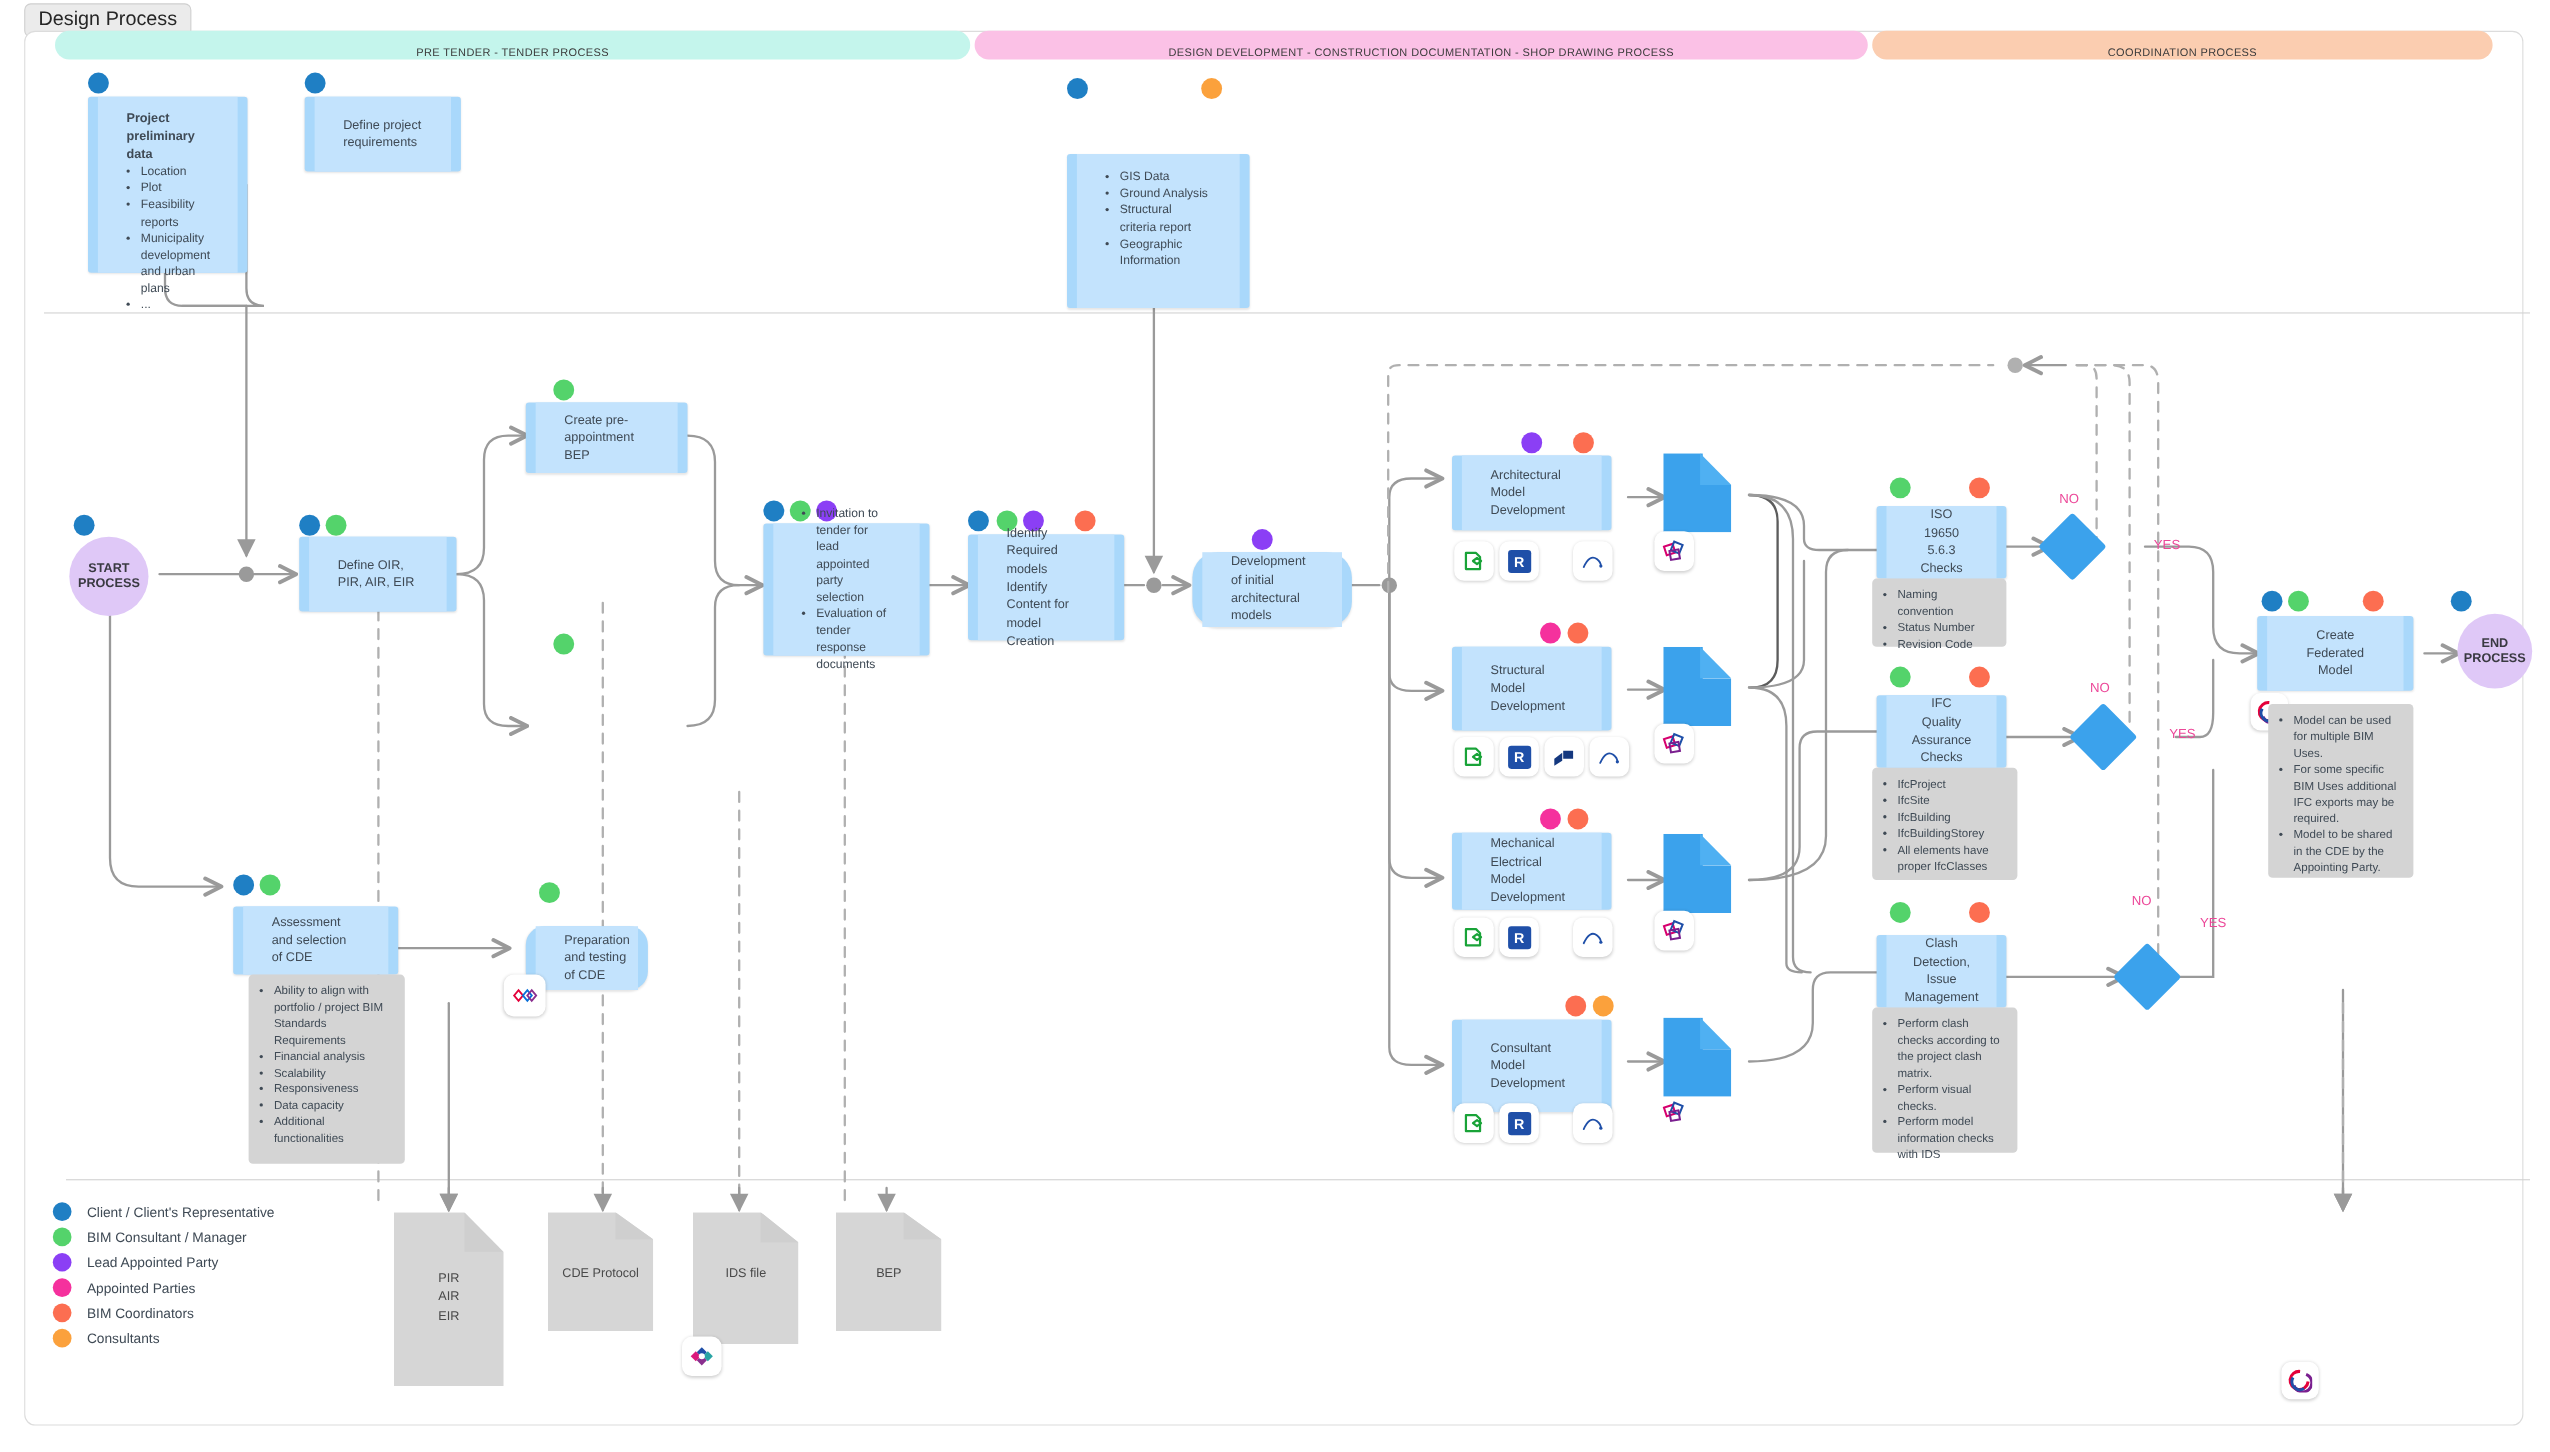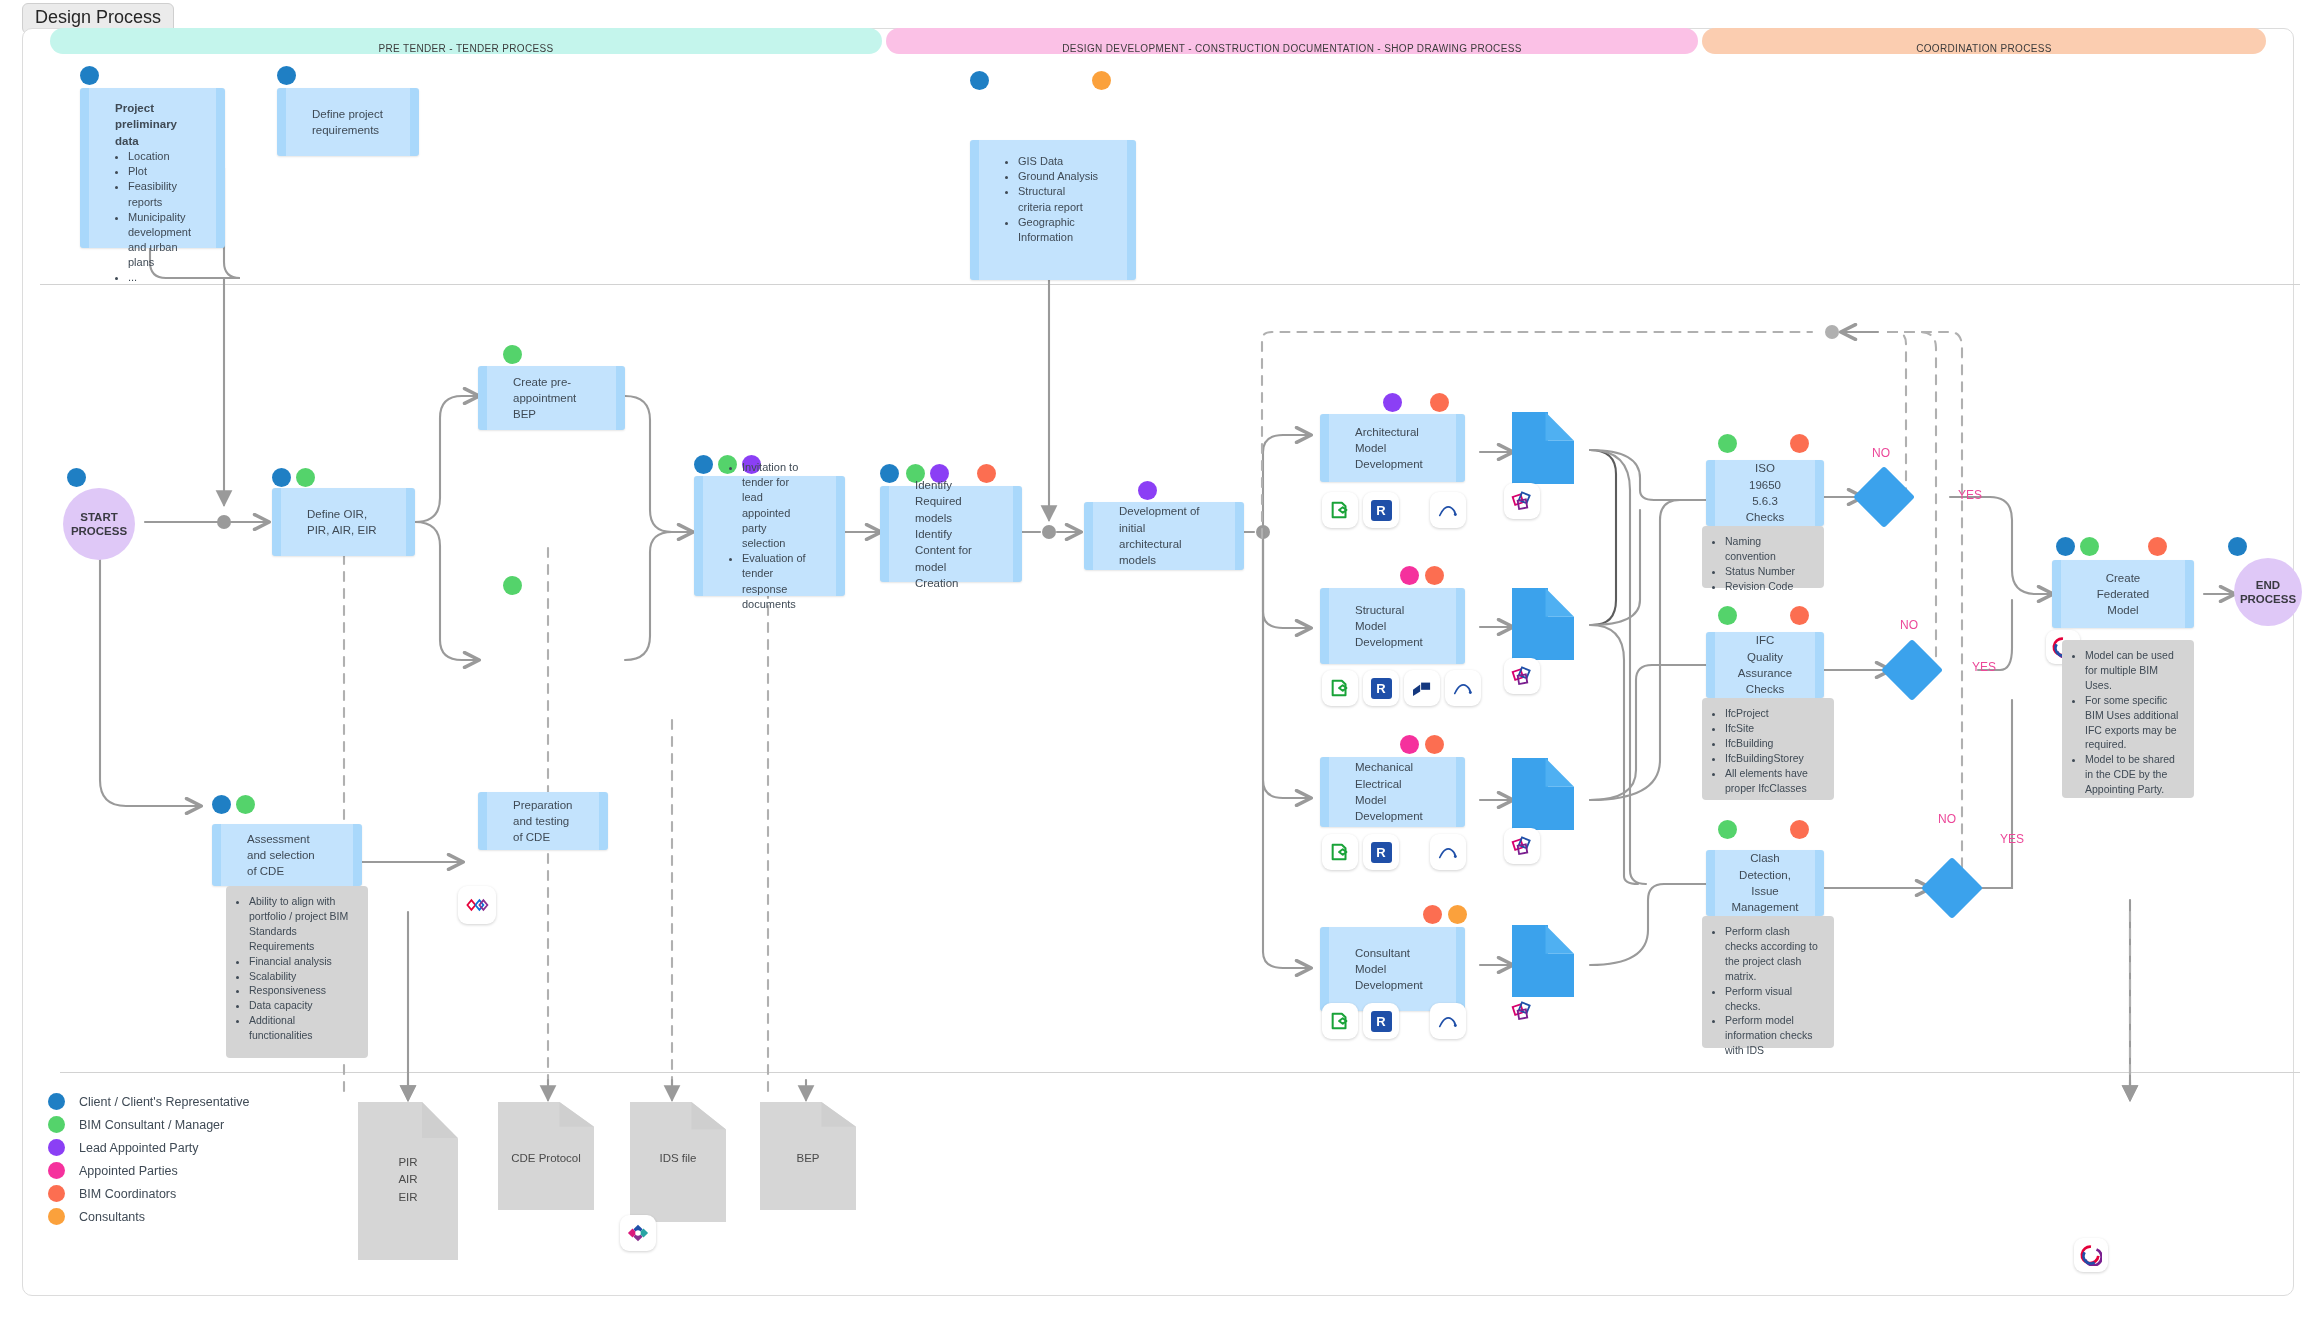--- a/index.html
+++ b/index.html
@@ -341,21 +341,21 @@
   <div class="pbox" style="left:880px; top:486px; width:142px; height:96px;">
     <div class="inner">
       <div class="lbl">
         <span>Identify Required models</span><br>
         <span>Identify Content for model Creation</span>
       </div>
     </div>
   </div>
 
   <div class="dot c-lead" style="left:1138px; top:481px;"></div>
-  <div class="pbox" style="left:1084px; top:502px; width:160px; height:68px;">
+  <div class="pbox" style="left:1084px; top:502px; width:145px; height:68px;border-radius:23px;">
     <div class="inner">
       <div class="lbl">Development of initial architectural models</div>
     </div>
   </div>
 
   <div class="dot c-client" style="left:212px; top:795px;"></div>
   <div class="dot c-bimcons" style="left:236px; top:795px;"></div>
   <div class="pbox" style="left:212px; top:824px; width:150px; height:62px;">
     <div class="inner">
       <div class="lbl">Assessment and selection of CDE</div>
@@ -366,21 +366,21 @@
       <li>Ability to align with portfolio / project BIM Standards Requirements</li>
       <li>Financial analysis</li>
       <li>Scalability</li>
       <li>Responsiveness</li>
       <li>Data capacity</li>
       <li>Additional functionalities</li>
     </ul>
   </div>
 
   <div class="dot c-bimcons" style="left:490px; top:802px;"></div>
-  <div class="pbox" style="left:478px; top:792px; width:130px; height:58px;">
+  <div class="pbox" style="left:478px; top:842px; width:111px; height:58px;border-radius:17px;">
     <div class="inner">
       <div class="lbl">Preparation and testing of CDE</div>
     </div>
   </div>
 
   <div class="apptile" style="left:458px; top:886px; width:38px; height:38px;">
     <svg width="24" height="16" viewBox="0 0 30 20">
       <path d="M3,10 L8,4 L13,10 L8,16 Z" fill="none" stroke="#e4003a" stroke-width="2.2"></path>
       <path d="M13,10 L18,4 L23,10 L18,16 Z" fill="none" stroke="#0a6fd8" stroke-width="2.2"></path>
       <path d="M18,10 L23,4 L28,10 L23,16 Z" fill="none" stroke="#8a2f8f" stroke-width="2.2"></path>

